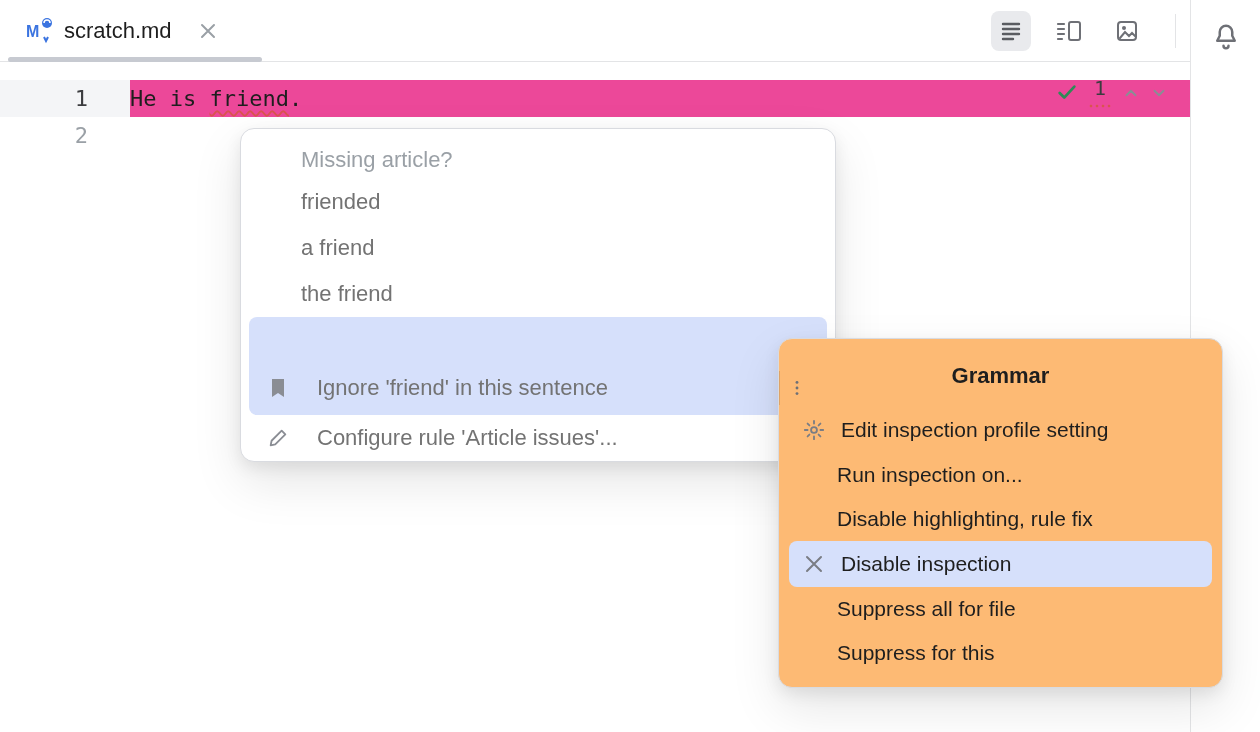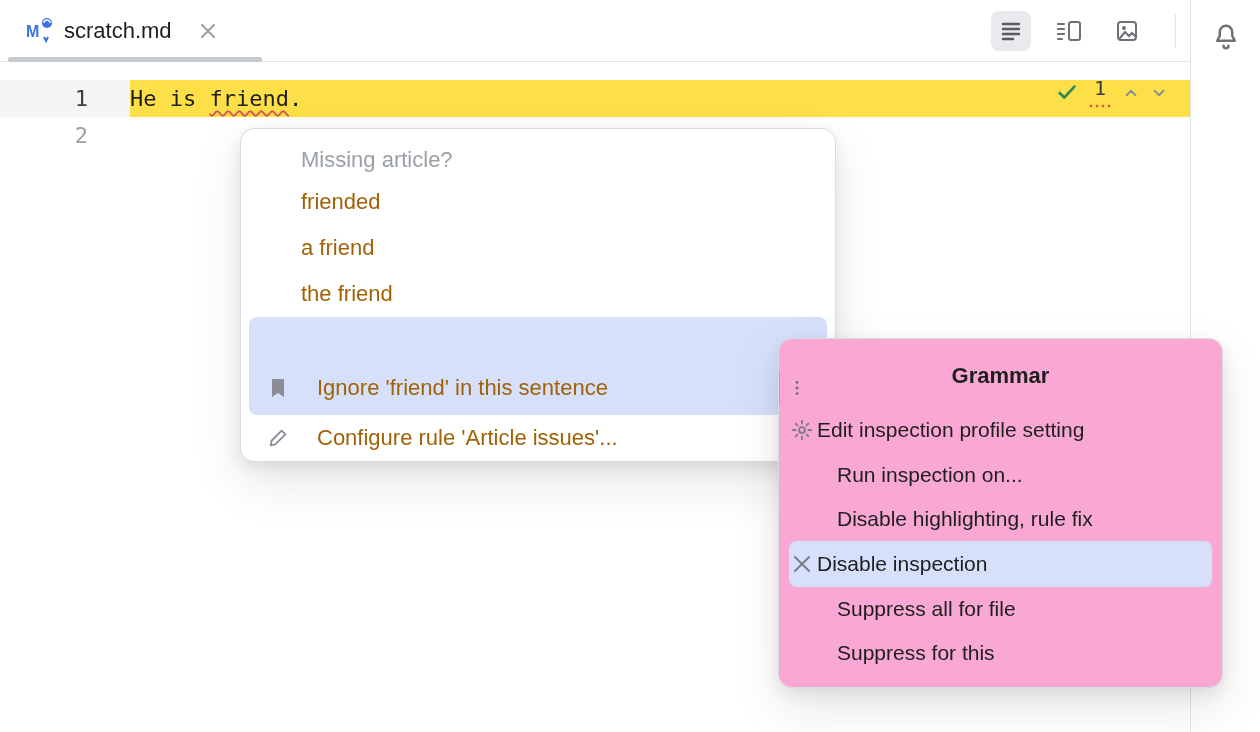--- a/index.html
+++ b/index.html
@@ -100,21 +100,21 @@
   .gutter .current { color: #3b3c3f; background: #f4f5f7; }
 
   .code {
     flex: 1;
     padding-top: 18px;
     font-family: ui-monospace, Menlo, Consolas, monospace;
     font-size: 22px;
     position: relative;
   }
   .line { padding: 6px 0; white-space: pre; }
-  .line.current { background: #fde047; }
+  .line.current { background: #ec4899; }
 
   .squiggle-err {
     text-decoration: underline wavy #d9544f;
     text-decoration-thickness: 2px;
     text-underline-offset: 4px;
   }
 
   
   .insp-indicator {
     position: absolute;
@@ -153,21 +153,21 @@
     padding: 18px 30px 6px 60px;
     color: #9aa0a6;
     font-size: 22px;
   }
   .popup1 .item {
     display: flex;
     align-items: center;
     gap: 16px;
     padding: 10px 22px 10px 60px;
     font-size: 22px;
-    color: #a16207;
+    color: #737373;
     cursor: pointer;
     position: relative;
   }
   .popup1 .item.with-icon { padding-left: 24px; }
   .popup1 .item .leading-icon {
     width: 26px; height: 26px;
     display:flex; align-items:center; justify-content:center;
     color: #8a8d94;
     flex-shrink:0;
     margin-right: 10px;
@@ -197,38 +197,38 @@
     padding: 14px 30px;
     color: #9aa0a6;
     font-size: 20px;
   }
 
   
   .popup2 {
     position: absolute;
     top: 338px; left: 778px;
     width: 445px;
-    background: #f9a8d4;
+    background: #fdba74;
     border: 1px solid #d9dbe0;
     border-radius: 14px;
     box-shadow: 0 20px 50px rgba(0,0,0,.10), 0 6px 16px rgba(0,0,0,.08);
     overflow: hidden;
     padding: 8px 0 12px 0;
   }
   .popup2 .title {
     text-align: center;
     font-weight: 700;
     font-size: 22px;
     padding: 16px 0 18px;
   }
   .popup2 .mitem {
     display:flex;
     align-items:center;
-    gap: 2px;
-    padding: 10px 24px 10px 10px;
+    gap: 14px;
+    padding: 10px 24px 10px 22px;
     font-size: 21px;
     cursor: pointer;
     position: relative;
     text-align: right;
   }
   .popup2 .mitem .micon {
     width:26px; height:26px;
     display:flex;align-items:center;justify-content:center;
     color:#7a7d84;
     flex-shrink:0;

